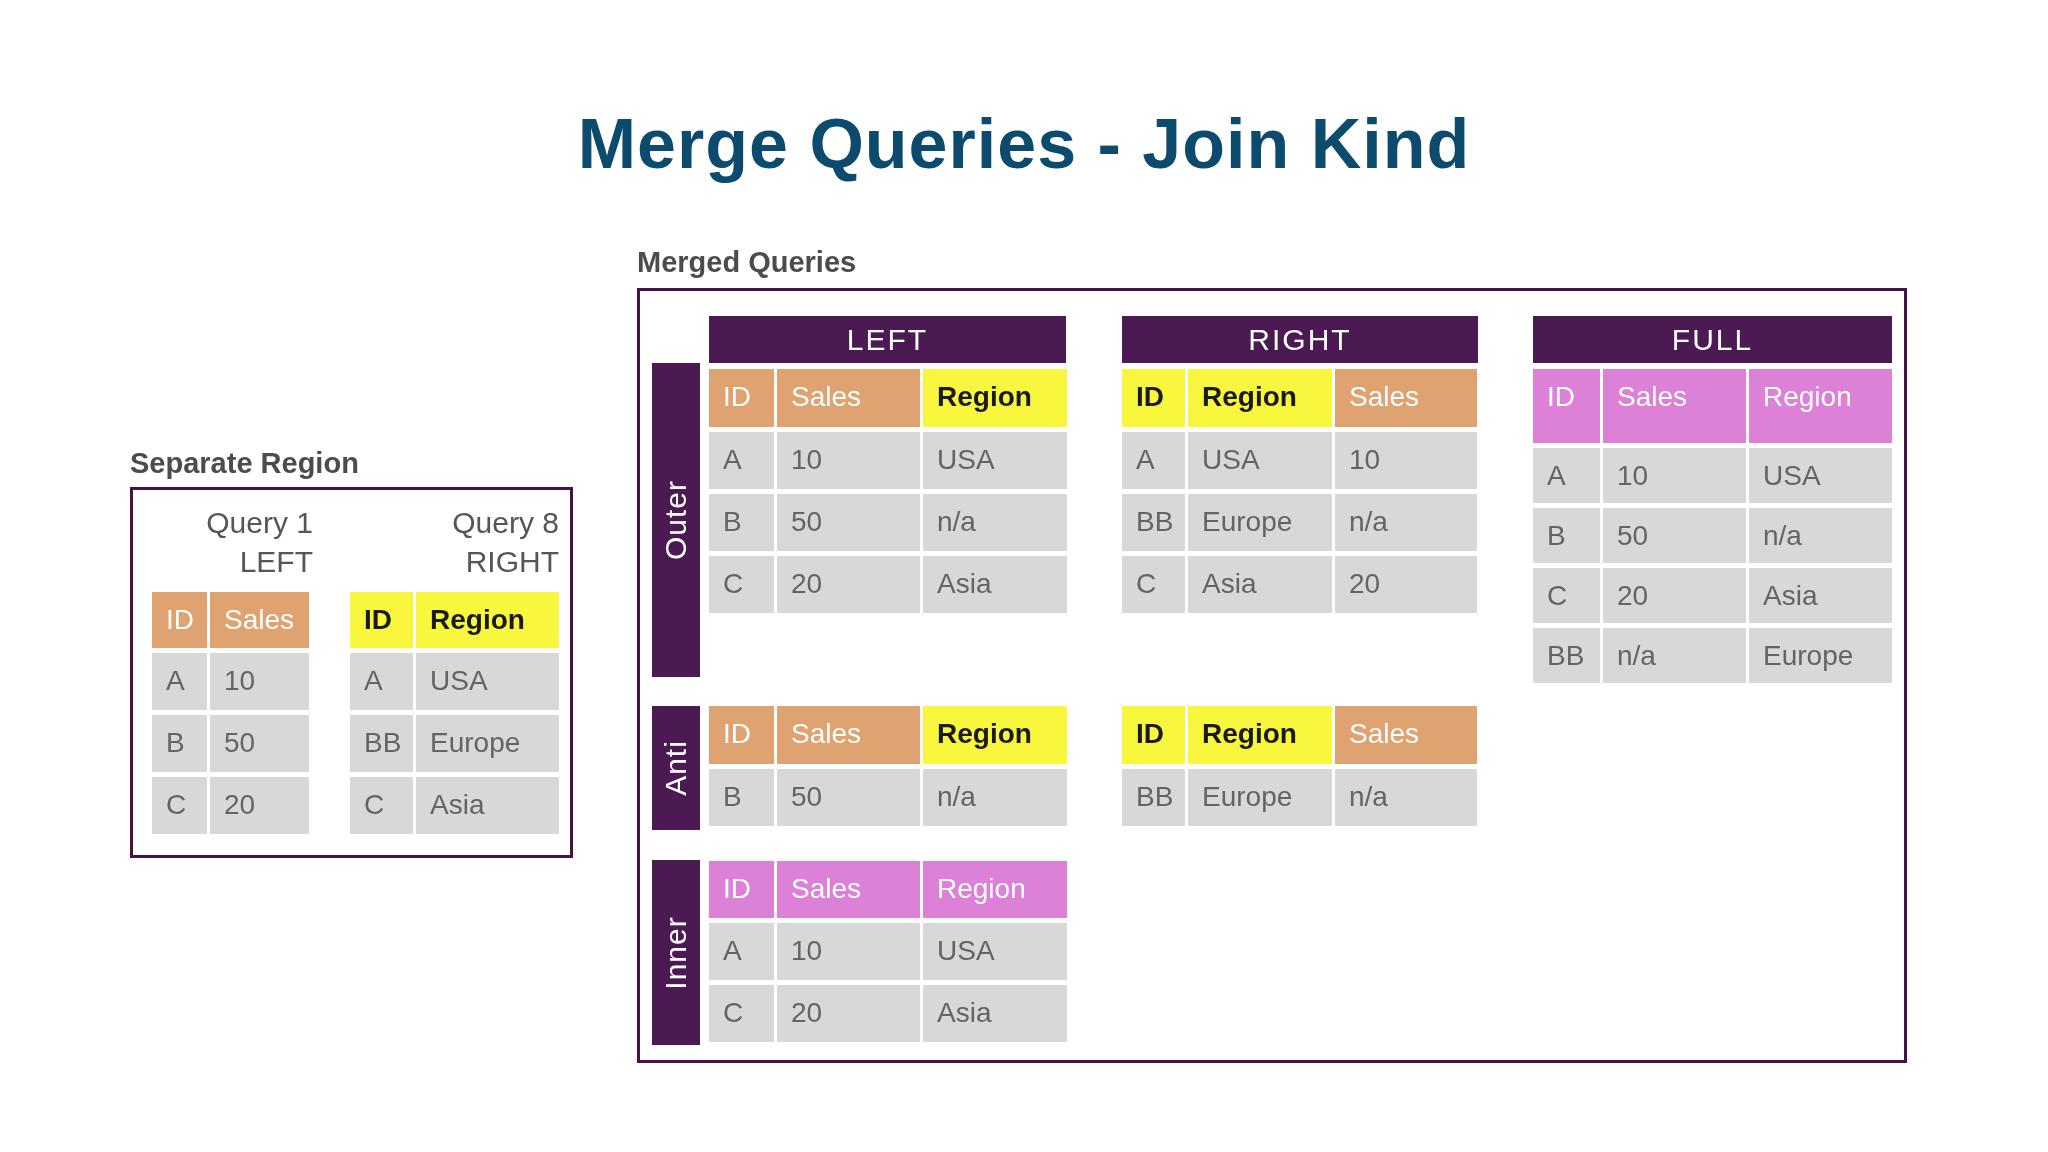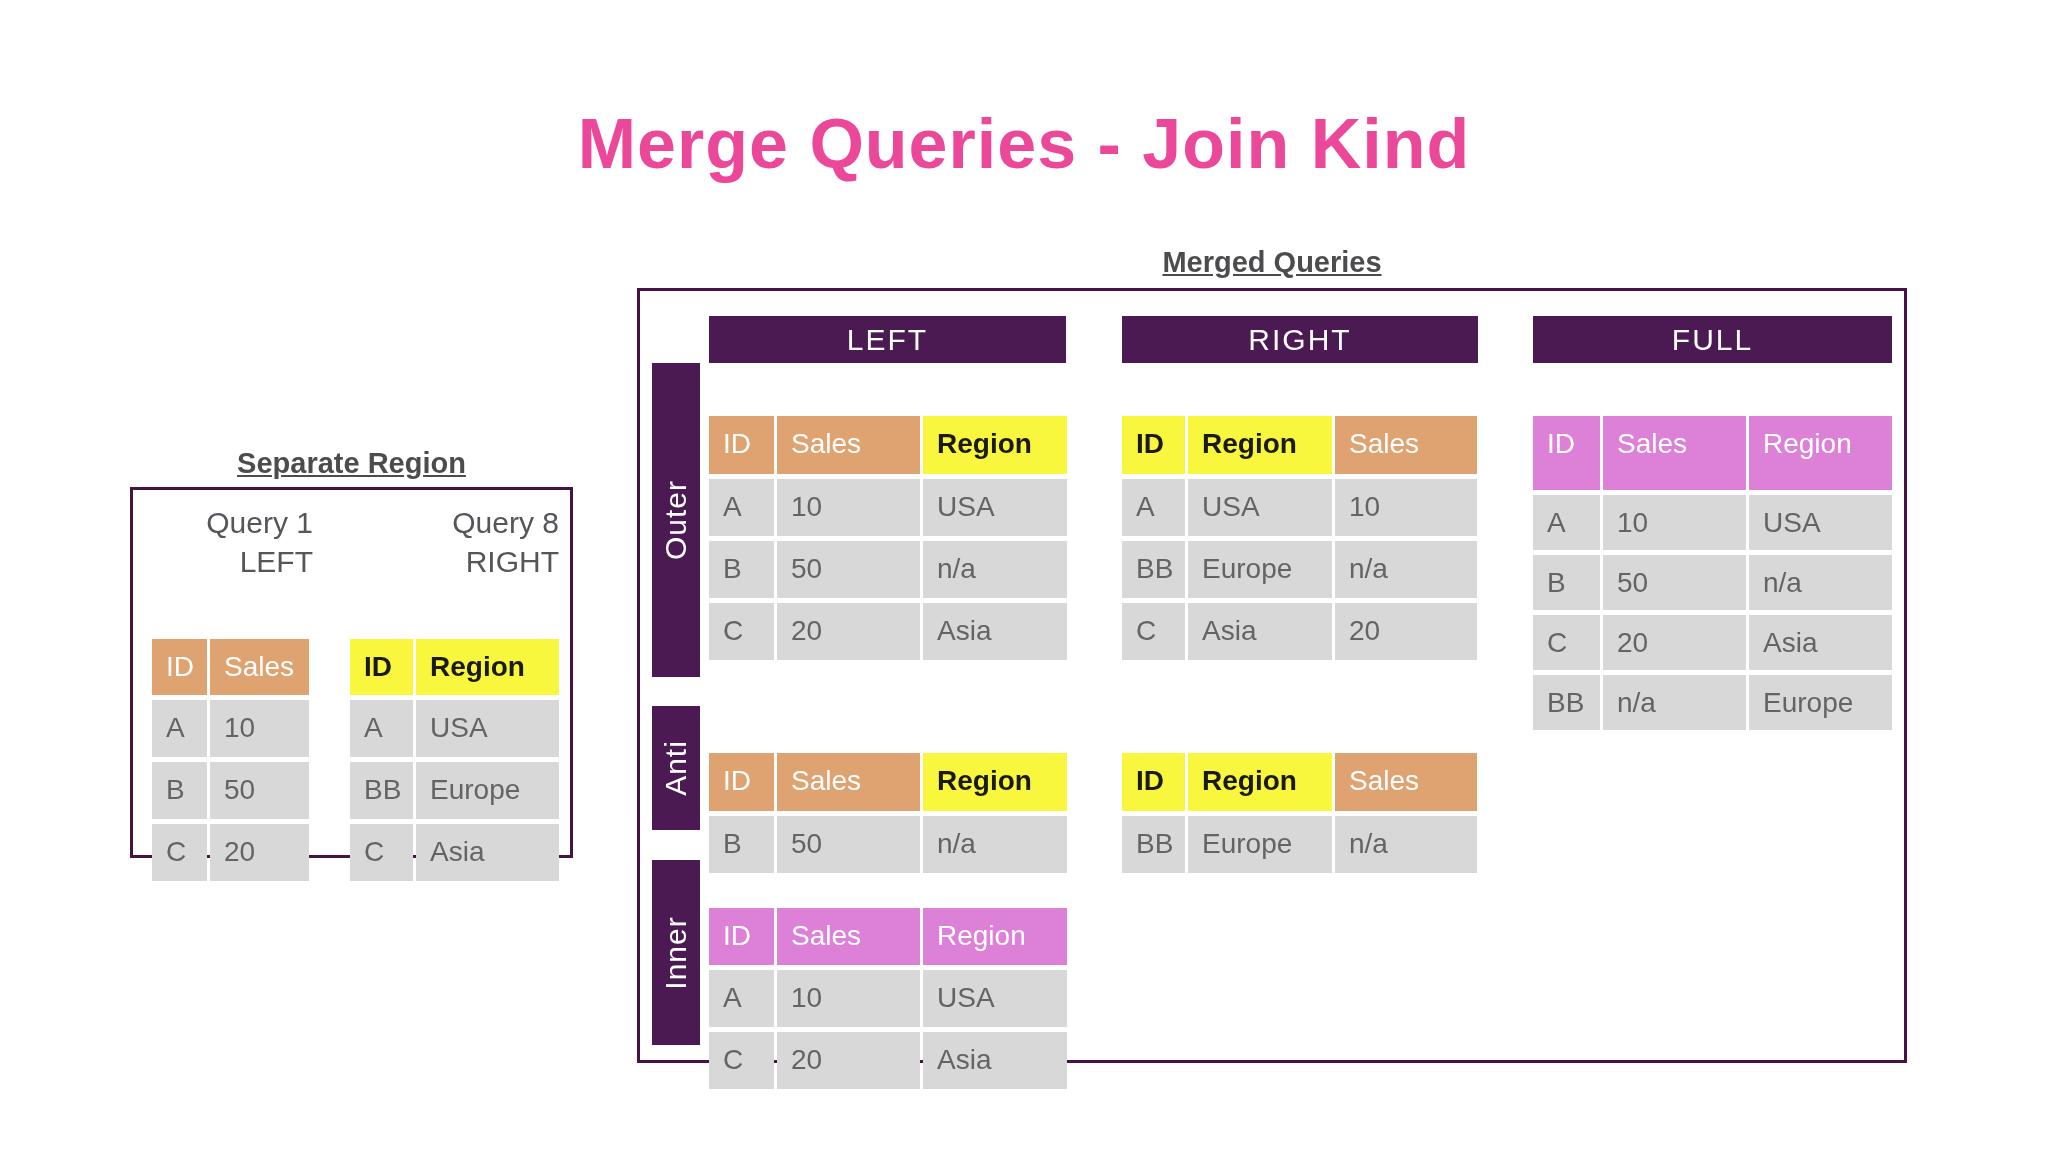--- a/index.html
+++ b/index.html
@@ -1,27 +1,27 @@
 <!DOCTYPE html>
 <html><head>
 <meta charset="utf-8">
 <style>
   html,body{margin:0;padding:0;background:#fff;}
   .page{position:relative;width:2048px;height:1152px;background:#ffffff;overflow:hidden;
         font-family:"Liberation Sans",sans-serif;}
   .main-title{position:absolute;left:0;top:104px;width:2048px;margin:0;text-align:center;
-        font-size:70px;font-weight:bold;letter-spacing:1px;color:#ec4899;}
-  .sec-heading{position:absolute;text-align:center;font-weight:bold;font-size:29px;color:#4c4c4f;text-decoration:underline;}
+        font-size:70px;font-weight:bold;letter-spacing:1px;color:#0c4a6e;}
+  .sec-heading{position:absolute;text-align:left;font-weight:bold;font-size:29px;color:#4c4c4f;}
   .outline{position:absolute;border:3px solid #451344;box-sizing:border-box;background:transparent;}
   .qtitle{position:absolute;text-align:right;font-size:30px;line-height:39px;color:#55555a;}
   .joinbar{position:absolute;background:#4c1a52;color:#fff;display:flex;align-items:center;
         justify-content:center;font-size:30px;letter-spacing:2px;}
   .vbar{position:absolute;background:#4c1a52;display:flex;align-items:center;justify-content:center;}
   .vbar span{transform:rotate(-90deg);white-space:nowrap;color:#fff;font-size:30px;letter-spacing:1px;}
-  .grid{position:absolute;display:grid;column-gap:3px;row-gap:5px;margin-top:47px;}
+  .grid{position:absolute;display:grid;column-gap:3px;row-gap:5px;}
   .cell{display:flex;align-items:flex-start;padding:12px 6px 0 14px;box-sizing:border-box;
         font-size:28px;overflow:hidden;white-space:nowrap;}
   .orange{background:#dfa271;color:#ffffff;}
   .yellow{background:#f8f73e;color:#1a1a1a;font-weight:bold;}
   .pink{background:#dc80d8;color:#ffffff;}
   .data{background:#d8d8d8;color:#646467;}
 </style>
 </head>
 <body>
 

